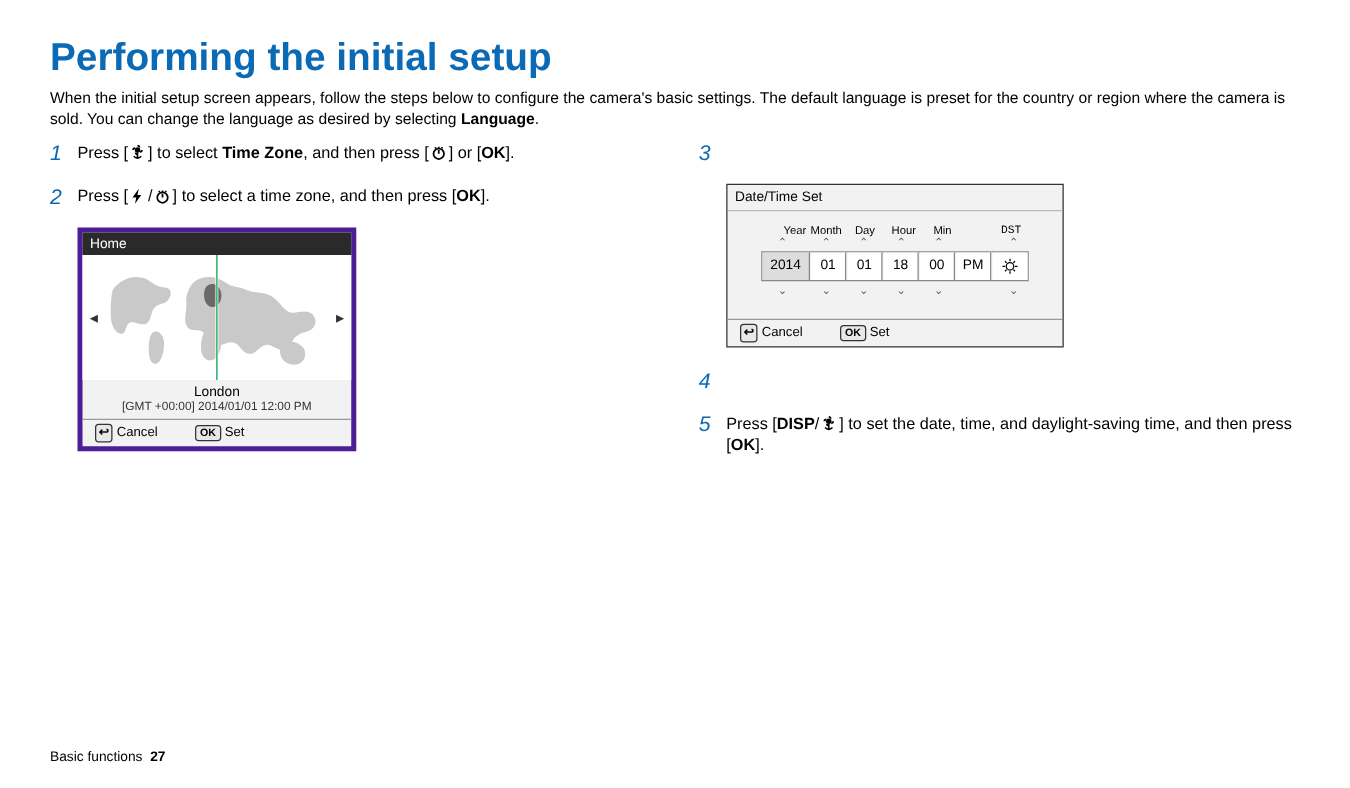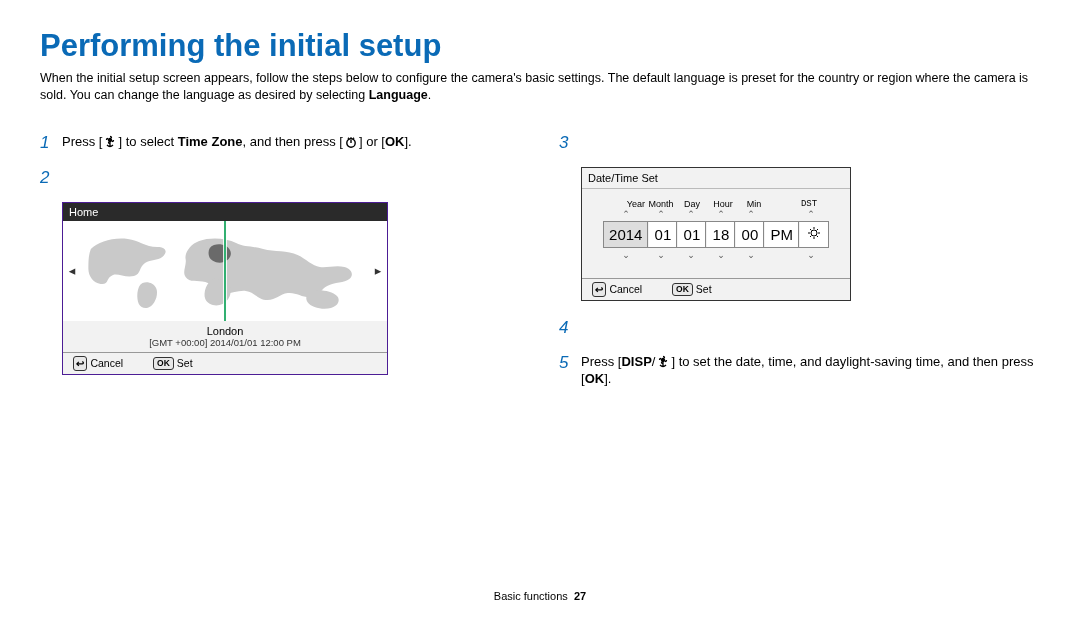--- a/index.html
+++ b/index.html
@@ -15,21 +15,21 @@
   }
   h1 {
     color: #0a6ab6;
     font-weight: 700;
     font-size: 31px;
     margin-bottom: 6px;
   }
   .intro {
     font-size: 12.5px;
     line-height: 1.35;
-    margin-bottom: 28px;
+    margin-bottom: 8px;
   }
   .columns {
     display: flex;
     gap: 38px;
   }
   .col {
     flex: 1 1 0;
   }
   .step {
     display: flex;
@@ -48,22 +48,22 @@
   .step-text { padding-top: 1px; }
   .iconbox {
     display: inline-flex;
     vertical-align: middle;
     margin: 0 1px;
   }
   .iconbox svg { display: block; }
 
   
   .tz-screen {
-    width: 326px;
-    border: 1px solid #4c1d95;
+    width: 223px;
+    border: 4px solid #4c1d95;
     background: #f2f2f2;
     margin: 4px 0 0 22px;
   }
   .tz-title {
     background: #2a2a2a;
     color: #fff;
     font-size: 11px;
     padding: 3px 6px;
   }
   .tz-map {
@@ -141,21 +141,21 @@
   .dt-labels span.first { flex: 0 0 36px; text-align: right; }
   .dt-labels span.gap { flex: 0 0 24px; }
   .dt-labels span.dst { flex: 0 0 28px; font-family: Liberation Mono, monospace; }
   .dt-cells {
     border: 1px solid #888;
     display: inline-flex;
     margin: 2px auto;
   }
   .dt-cell {
     border-right: 1px solid #888;
-    font-size: 15px;
+    font-size: 11px;
     padding: 4px 5px;
     text-align: center;
     min-width: 28px;
     position: relative;
     background: #fff;
   }
   .dt-cell.first { min-width: 38px; background: #ddd; }
   .dt-cell:last-child { border-right: none; }
   .dt-cell.dst svg { display: block; margin: 0 auto; }
   .dt-arrows-row {
@@ -165,24 +165,24 @@
   .dt-arrows-row span {
     flex: 0 0 30px;
     text-align: center;
     font-size: 9px;
     color: #555;
   }
   .dt-arrows-row span.first { flex: 0 0 40px; }
 
   .page-footer {
     position: absolute;
-    bottom: 28px;
+    bottom: 18px;
     width: 1000px;
     left: 40px;
-    text-align: center;
+    text-align: left;
     font-size: 11px;
   }
 </style>
 </head>
 <body>
 
 <svg width="0" height="0" style="position:absolute">
   <defs>
     <g id="ic-macro">
       <circle cx="7" cy="5" r="2.2" fill="currentColor"></circle>
@@ -224,20 +224,31 @@
           </span><span>] to select </span><b>Time Zone</b><span>, and then press [</span><span class="iconbox">
             <svg width="14" height="14">
               <use href="#ic-timer"></use>
             </svg>
           </span><span>] or [</span><b>OK</b><span>].</span>
       </span>
     </div>
 
     <div class="step">
       <span class="step-num">2</span>
+      <span class="step-text">
+        <span>Press [</span><span class="iconbox">
+            <svg width="14" height="14">
+              <use href="#ic-flash"></use>
+            </svg>
+          </span>/<span class="iconbox">
+            <svg width="14" height="14">
+              <use href="#ic-timer"></use>
+            </svg>
+          </span><span>] to select a time zone, and then press [</span><b>OK</b><span>].</span>
+      </span>
     </div>
 
     <div class="tz-screen">
       <div class="tz-title">Home</div>
       <div class="tz-map">
         <div class="tz-arrow">◂</div>
         <svg class="tz-map-svg" viewBox="0 0 234 100" preserveAspectRatio="none">
           <rect width="234" height="100" fill="#fff"></rect>
           <g fill="#c9c9c9">
             <path d="M8 28c6-7 18-12 30-10 9 1 14 8 24 8 7 0 9 5 4 10-4 4-9 2-14 6-5 4-3 11-9 13-7 2-13-3-17-1-6 3-3 10-10 9-6-1-10-8-10-15 0-7 0-14 2-20z"></path>

